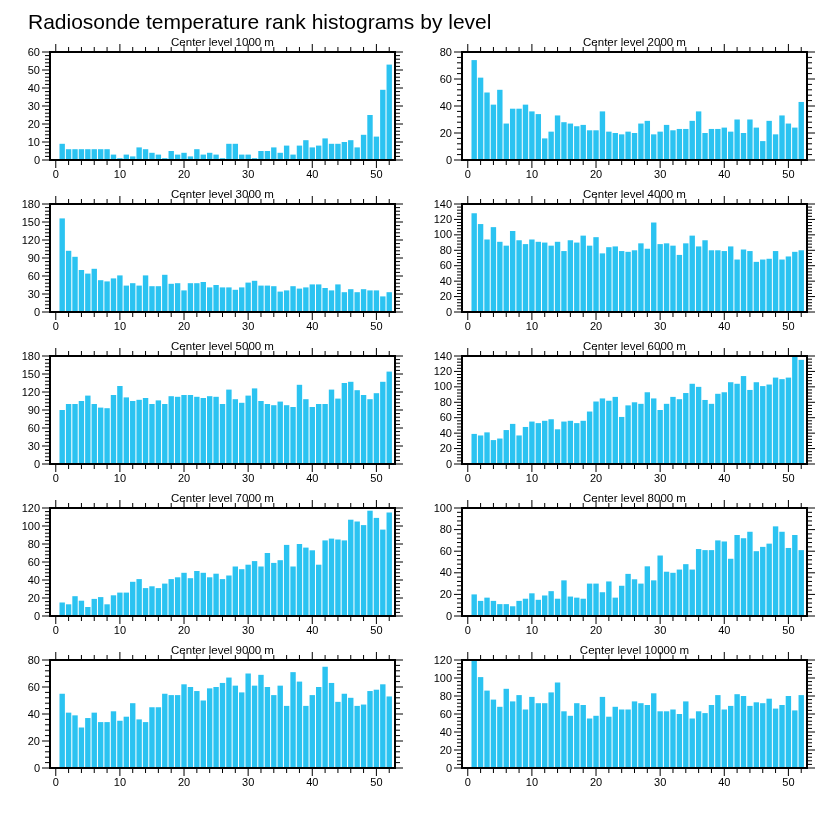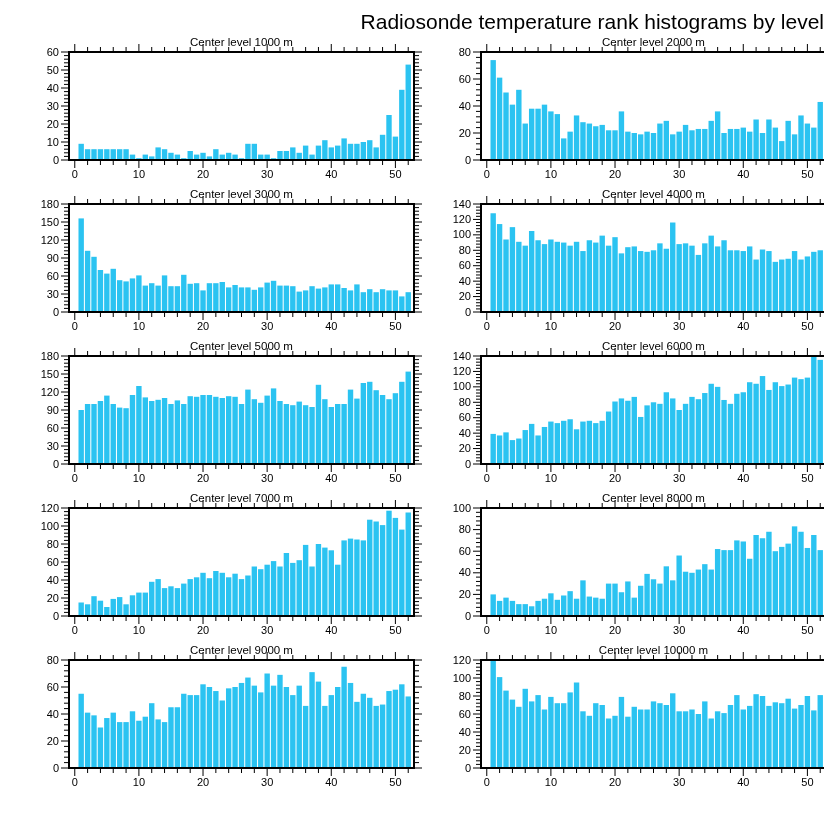--- a/index.html
+++ b/index.html
@@ -1,18 +1,18 @@
 <!DOCTYPE html>
 <html><head>
 <meta charset="utf-8">
 <style>
   html,body{margin:0;padding:0;background:#ffffff;}
   body{width:824px;height:824px;font-family:"Liberation Sans",sans-serif;color:#000;}
-  .main-title{font-size:21px;font-weight:normal;text-align:right;margin:10px 0 2px 0;}
-  .grid{display:grid;grid-template-columns:412px 412px;margin-left:19px;}
+  .main-title{font-size:21px;font-weight:normal;text-align:left;margin:10px 0 2px 0;padding-left:28px;}
+  .grid{display:grid;grid-template-columns:412px 412px;}
   .panel{width:404px;height:152px;margin:0 auto;}
   svg text{font-family:"Liberation Sans",sans-serif;fill:#000;}
   .ptitle{font-size:11.5px;}
   .tick{font-size:11px;}
 </style>
 </head>
 <body>
 
 <h1 class="main-title">Radiosonde temperature rank histograms by level</h1>
 <div class="grid" id="grid">

